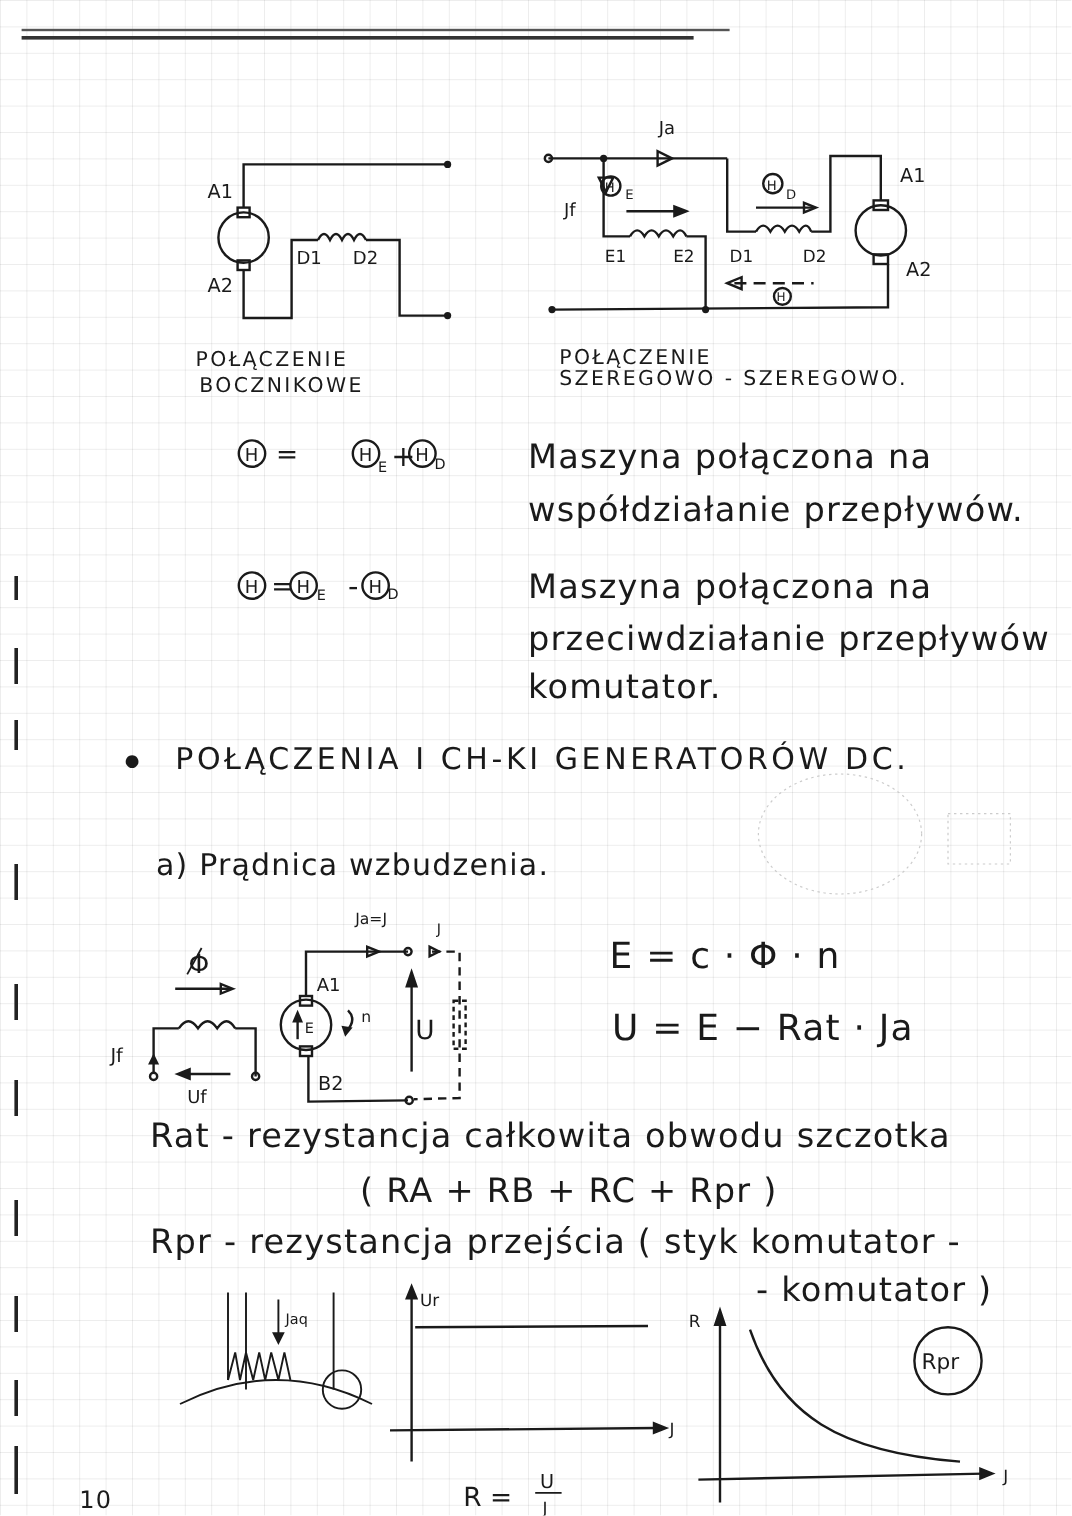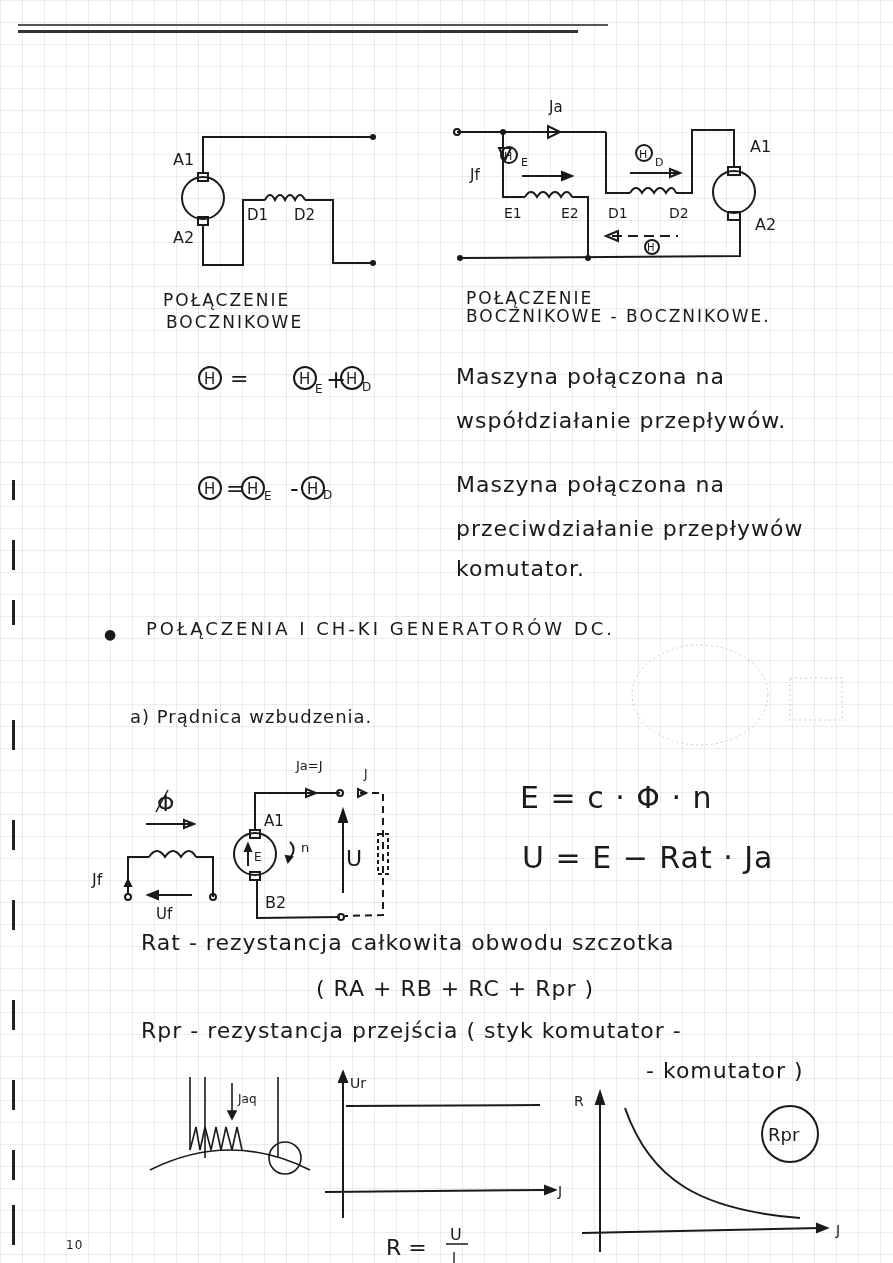--- a/index.html
+++ b/index.html
@@ -14,25 +14,25 @@
     background-image:
       linear-gradient(to right, rgba(0,0,0,0.07) 1px, transparent 1px),
       linear-gradient(to bottom, rgba(0,0,0,0.07) 1px, transparent 1px);
     background-size: 22px 22px;
   }
   .top-rule { position: absolute; left: 18px; top: 24px; width: 590px; height: 2px; background: #555; }
   .top-rule2 { position: absolute; left: 18px; top: 30px; width: 560px; height: 3px; background: #333; }
   .margin-mark { position: absolute; left: 12px; width: 3px; background: #222; }
   .hand { position: absolute; font-family: "DejaVu Sans", sans-serif; white-space: nowrap; letter-spacing: 1px; }
   .caps { font-size: 17px; letter-spacing: 2px; }
-  .big { font-size: 18px; }
-  .mid { font-size: 22px; padding-left: 16px; }
+  .big { font-size: 25px; }
+  .mid { font-size: 28px; }
   svg { position: absolute; overflow: visible; }
   svg text { font-family: "DejaVu Sans", sans-serif; fill: #1a1a1a; }
-  .eq { font-size: 30px; padding-left: 12px; }
+  .eq { font-size: 30px; }
 </style>
 </head>
 <body>
 
 <div class="grid"></div>
 <div class="top-rule"></div>
 <div class="top-rule2"></div>
 <div class="margin-mark" style="top:480px;height:20px"></div>
 <div class="margin-mark" style="top:540px;height:30px"></div>
 <div class="margin-mark" style="top:600px;height:25px"></div>
@@ -101,21 +101,21 @@
   <text x="655" y="166" font-size="11">D</text>
   <text x="647" y="251" font-size="10">H</text>
   <text x="504" y="218" font-size="14">E1</text>
   <text x="561" y="218" font-size="14">E2</text>
   <text x="608" y="218" font-size="14">D1</text>
   <text x="669" y="218" font-size="14">D2</text>
   <text x="750" y="152" font-size="16">A1</text>
   <text x="755" y="230" font-size="16">A2</text>
 </svg>
 <div class="hand caps" style="left:466px;top:288px">POŁĄCZENIE</div>
-<div class="hand caps" style="left:466px;top:306px">BOCZNIKOWE - BOCZNIKOWE.</div>
+<div class="hand caps" style="left:466px;top:306px">SZEREGOWO - SZEREGOWO.</div>
 
 <svg width="893" height="1263" style="left:0;top:0" viewBox="0 0 893 1263">
   <g stroke="#1a1a1a" stroke-width="2" fill="none">
     <circle cx="210" cy="378" r="11"></circle>
     <circle cx="305" cy="378" r="11"></circle>
     <circle cx="352" cy="378" r="11"></circle>
     <circle cx="210" cy="488" r="11"></circle>
     <circle cx="253" cy="488" r="11"></circle>
     <circle cx="313" cy="488" r="11"></circle>
   </g>
@@ -236,13 +236,13 @@
     <line x1="582" y1="1233" x2="820" y2="1228"></line>
     <path d="M827,1228 l-10,-4 l0,8 z" fill="#1a1a1a"></path>
     <path d="M625,1108 C650,1180 700,1210 800,1218"></path>
     <ellipse cx="790" cy="1134" rx="28" ry="28"></ellipse>
   </g>
   <text x="574" y="1106" font-size="14">R</text>
   <text x="836" y="1235" font-size="14">J</text>
   <text x="768" y="1141" font-size="18">Rpr</text>
 </svg>
 
-<div class="hand" style="left:66px;top:1238px;font-size:12px">10</div>
+<div class="hand" style="left:66px;top:1238px;font-size:20px">10</div>
 
 </body></html>

